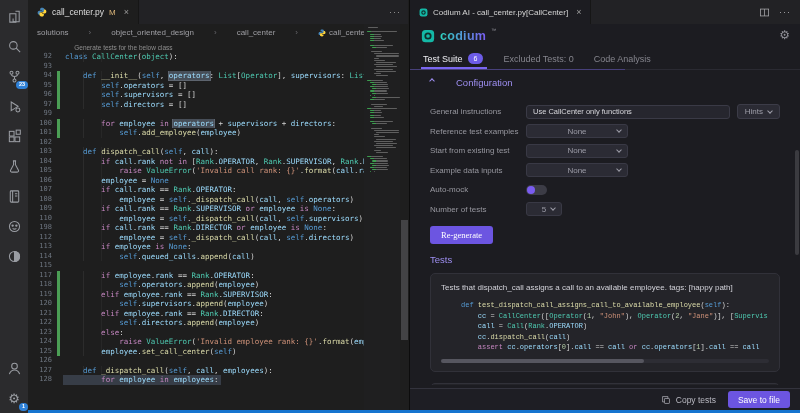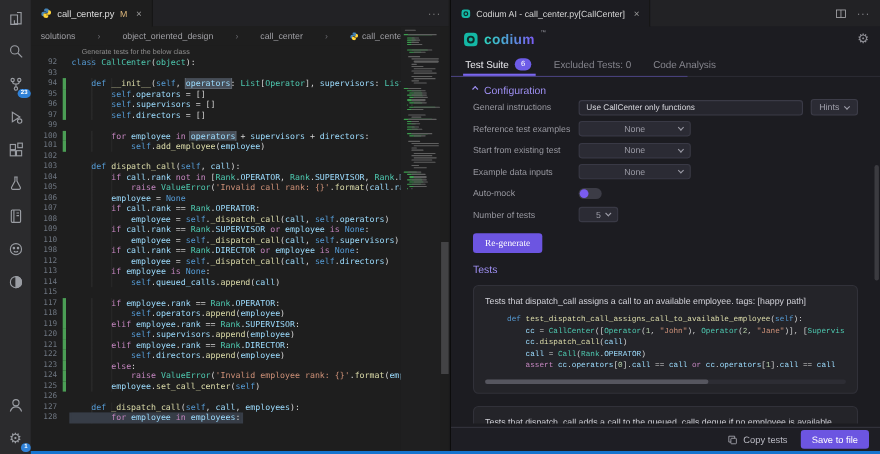--- a/index.html
+++ b/index.html
@@ -55,21 +55,21 @@
   .tm{font-size:5px;color:#9a9aa2;align-self:flex-start;margin-top:3px}
   .pgear{position:absolute;right:10px;top:4px;color:#8f8f96;font-size:12px;cursor:pointer}
   .ptabs{display:flex;gap:20px;padding:0 13px;height:22px;align-items:flex-end;position:relative;border-bottom:1px solid #2a2a32}
   .ptabs::after{content:"";position:absolute;left:0;bottom:-1px;width:215px;height:1px;background:#47407a}
   .pt{font-size:9px;color:#85858d;display:flex;align-items:center;gap:5px;height:100%;position:relative;cursor:pointer}
   .pt.active{color:#ededf2}
   .pt.active::after{content:"";position:absolute;left:-2px;right:-4px;bottom:0;height:2px;background:#7a66f0}
   .tbadge{background:#6d5ce8;color:#fff;font-size:7px;border-radius:7px;padding:1px 6px;line-height:1.4}
   .pcontent{position:absolute;top:71px;left:0;right:0;bottom:25px;overflow:hidden}
   .cfg{padding:6px 20px 0}
-  .cfg-title{color:#9e8ff2;font-size:9.5px;display:flex;align-items:flex-start;gap:6px;margin-bottom:0}
+  .cfg-title{color:#9e8ff2;font-size:9.5px;display:flex;align-items:flex-start;gap:22px;margin-bottom:14px}
   .chev{display:inline-block;width:4px;height:4px;border-right:1px solid currentColor;border-bottom:1px solid currentColor;transform:rotate(45deg);margin-top:-2px}
   .chev.up{transform:rotate(225deg);margin-top:2px}
   .cfg-row{display:flex;align-items:center;height:19.5px}
   .cfg-label{width:96px;font-size:8px;color:#97979f;flex:none}
   .cfg-input{flex:1;height:14px;background:#26262e;border:1px solid #3a3a46;border-radius:3px;color:#d7d7dc;font-size:7.5px;padding:0 6px;font-family:"Liberation Sans",sans-serif;outline:none}
   .hints-btn{margin-left:7px;height:15px;background:#2b2b34;border:1px solid #3c3c48;border-radius:3px;color:#9f9faa;font-size:8px;display:flex;align-items:center;gap:5px;padding:0 7px;cursor:pointer}
   .sel{width:102px;height:14px;background:#2b2b34;border:1px solid #393945;border-radius:3px;position:relative;display:flex;align-items:center;justify-content:center;font-size:8px;color:#9b9ba6;cursor:pointer}
   .sel .chev{position:absolute;right:6px}
   .sel.small{width:36px}
   .toggle{width:21px;height:10px;background:#3c3c46;border-radius:6px;position:relative;cursor:pointer}
@@ -561,22 +561,22 @@
       <button class="regen">Re-generate</button>
     </div>
 
     <div class="tests">
       <div class="tests-title">Tests</div>
       <div class="tcard">
         <div class="tdesc">Tests that dispatch_call assigns a call to an available employee. tags: [happy path]</div>
         <div class="tcode">
             <div class="tcl"><span class="tk-k">def </span><span class="tk-f">test_dispatch_call_assigns_call_to_available_employee</span><span class="tk-p">(</span><span class="tk-k">self</span><span class="tk-p">):</span></div>
             <div class="tcl"><span class="tk-p">    </span><span class="tk-v">cc</span><span class="tk-p"> = </span><span class="tk-t">CallCenter</span><span class="tk-p">([</span><span class="tk-t">Operator</span><span class="tk-p">(</span><span class="tk-n">1</span><span class="tk-p">, </span><span class="tk-s">"John"</span><span class="tk-p">), </span><span class="tk-t">Operator</span><span class="tk-p">(</span><span class="tk-n">2</span><span class="tk-p">, </span><span class="tk-s">"Jane"</span><span class="tk-p">)], [</span><span class="tk-t">Supervis</span></div>
+            <div class="tcl"><span class="tk-p">    </span><span class="tk-v">call</span><span class="tk-p"> = </span><span class="tk-t">Call</span><span class="tk-p">(</span><span class="tk-t">Rank</span><span class="tk-p">.</span><span class="tk-v">OPERATOR</span><span class="tk-p">)</span></div>
             <div class="tcl"><span class="tk-p">    </span><span class="tk-v">cc</span><span class="tk-p">.</span><span class="tk-f">dispatch_call</span><span class="tk-p">(</span><span class="tk-v">call</span><span class="tk-p">)</span></div>
-            <div class="tcl"><span class="tk-p">    </span><span class="tk-v">call</span><span class="tk-p"> = </span><span class="tk-t">Call</span><span class="tk-p">(</span><span class="tk-t">Rank</span><span class="tk-p">.</span><span class="tk-v">OPERATOR</span><span class="tk-p">)</span></div>
             <div class="tcl"><span class="tk-p">    </span><span class="tk-c">assert </span><span class="tk-v">cc</span><span class="tk-p">.</span><span class="tk-v">operators</span><span class="tk-p">[</span><span class="tk-n">0</span><span class="tk-p">].</span><span class="tk-v">call</span><span class="tk-p"> == </span><span class="tk-v">call</span><span class="tk-c"> or </span><span class="tk-v">cc</span><span class="tk-p">.</span><span class="tk-v">operators</span><span class="tk-p">[</span><span class="tk-n">1</span><span class="tk-p">].</span><span class="tk-v">call</span><span class="tk-p"> == </span><span class="tk-v">call</span></div>
           </div>
         <div class="hsb">
             <span class="hthumb"></span>
           </div>
       </div>
       <div class="tcard">
         <div class="tdesc">Tests that dispatch_call adds a call to the queued_calls deque if no employee is available. tags: [happy path]</div>
 
       </div>

